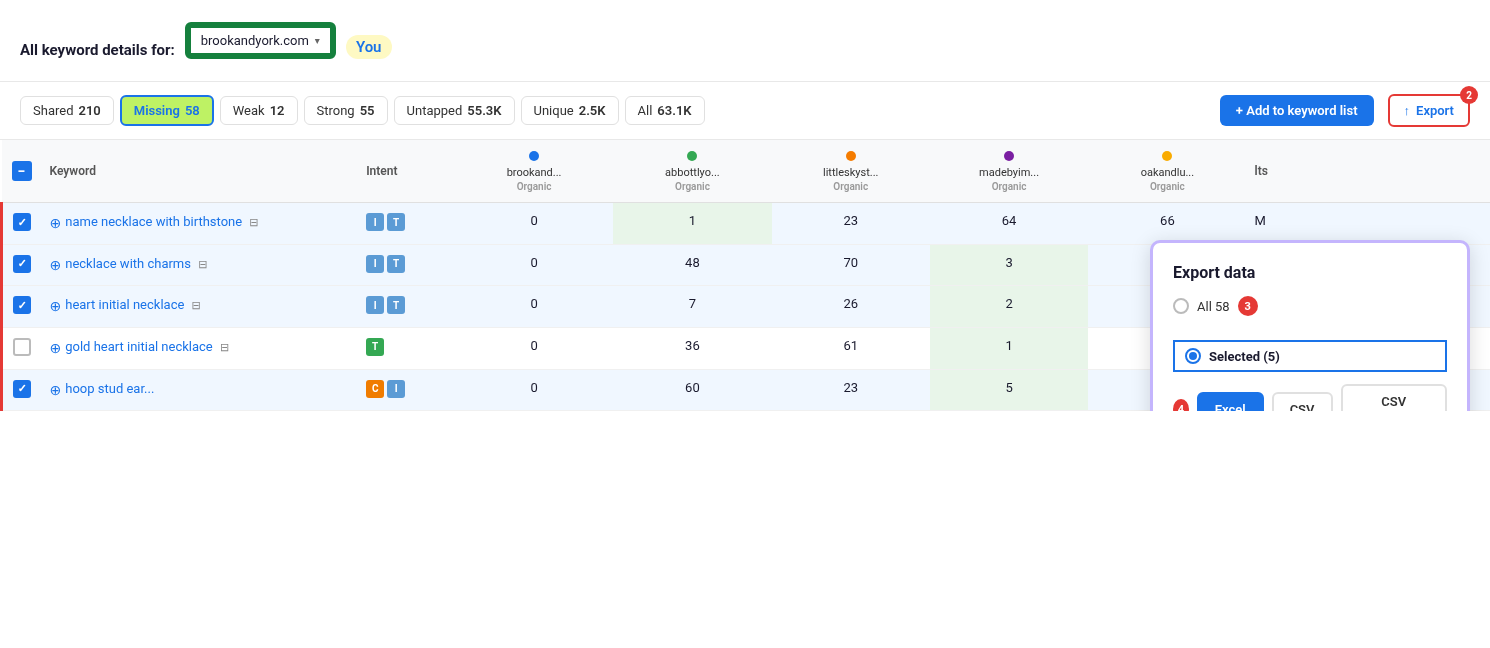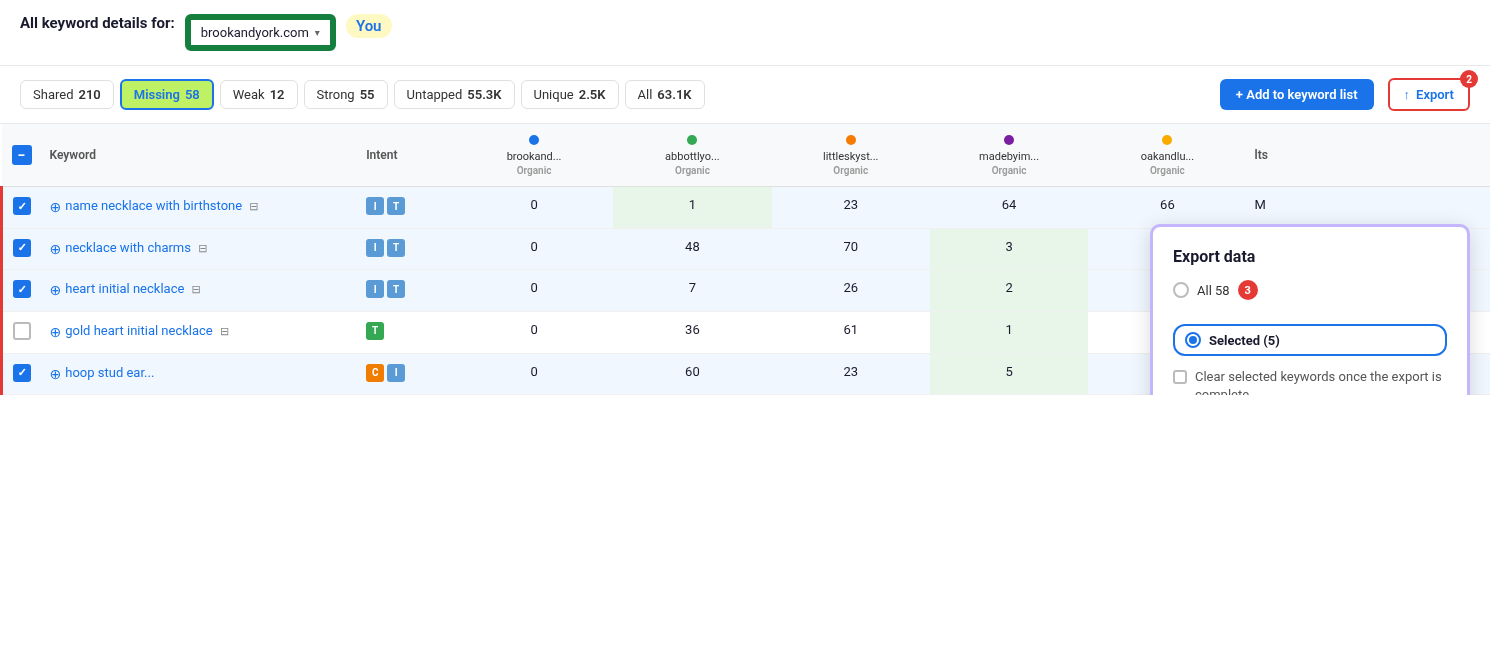--- a/index.html
+++ b/index.html
@@ -1,19 +1,19 @@
 <!DOCTYPE html>
 <html><head>
   <meta charset="utf-8">
   <style>
     * { box-sizing: border-box; margin: 0; padding: 0; font-family: -apple-system, BlinkMacSystemFont, 'Segoe UI', Roboto, sans-serif; }
     body { background: #fff; font-size: 13px; color: #1a1a2e; overflow: hidden; }
 
     
-    .header { display: flex; align-items: flex-start; padding: 14px 20px; border-bottom: 1px solid #e8e8e8; background: #fff; }
+    .header { display: flex; align-items: flex-end; padding: 22px 20px; border-bottom: 1px solid #e8e8e8; background: #fff; }
     .header-title { font-weight: 700; font-size: 15px; color: #1a1a2e; margin-right: 10px; }
     .domain-selector { display: flex; align-items: center; border: 6px solid #15803d; border-radius: 6px; padding: 5px 10px; font-size: 13px; color: #1a1a2e; cursor: pointer; gap: 6px; }
     .domain-selector .chevron { font-size: 10px; color: #666; }
     .you-badge { background: #fef9c3; color: #1a73e8; font-size: 15px; font-weight: 600; padding: 3px 10px; border-radius: 12px; margin-left: 10px; }
 
     
     .tabs-row { display: flex; align-items: center; padding: 12px 20px; border-bottom: 1px solid #e8e8e8; background: #fff; gap: 6px; position: relative; }
     .tab { display: flex; align-items: center; gap: 5px; padding: 6px 12px; border-radius: 6px; border: 1px solid #e0e0e0; font-size: 13px; color: #333; cursor: pointer; background: #fff; }
     .tab.active { background: #bef264; border: 2px solid #1a73e8; color: #1a73e8; font-weight: 600; }
     .tab-count { font-weight: 600; color: #333; }
@@ -67,21 +67,21 @@
 
     
     .export-popup { position: absolute; top: 100px; right: 20px; background: #fff; border: 3px solid #c4b5fd; border-radius: 10px; padding: 20px; width: 320px; box-shadow: 0 4px 20px rgba(0,0,0,0.15); z-index: 100; }
     .export-popup h3 { font-size: 16px; font-weight: 700; color: #1a1a2e; margin-bottom: 14px; }
     .radio-row { display: flex; align-items: center; gap: 8px; margin-bottom: 24px; }
     .radio-row label { font-size: 13px; color: #333; }
     .radio-circle-empty { width: 16px; height: 16px; border-radius: 50%; border: 2px solid #bbb; flex-shrink: 0; }
     .radio-circle-filled { width: 16px; height: 16px; border-radius: 50%; border: 2px solid #1a73e8; display: flex; align-items: center; justify-content: center; flex-shrink: 0; }
     .radio-circle-filled::after { content: ''; width: 8px; height: 8px; border-radius: 50%; background: #1a73e8; }
     .selected-label { font-size: 13px; font-weight: 700; color: #1a1a2e; }
-    .radio-selected-box { border: 2px solid #1a73e8; border-radius: 12px; padding: 6px 10px; display: flex; align-items: center; gap: 8px; }
+    .radio-selected-box { border: 2px solid #1a73e8; border-radius: 0; padding: 6px 10px; display: flex; align-items: center; gap: 8px; }
     .clear-row { display: flex; align-items: flex-start; gap: 8px; margin-bottom: 16px; }
     .clear-checkbox { width: 14px; height: 14px; border: 2px solid #bbb; border-radius: 3px; flex-shrink: 0; margin-top: 2px; }
     .clear-text { font-size: 13px; color: #555; line-height: 1.4; }
     .format-row { display: flex; align-items: center; gap: 8px; margin-bottom: 16px; }
     .format-btn { padding: 8px 16px; border-radius: 6px; font-size: 13px; font-weight: 600; cursor: pointer; }
     .format-btn.active-format { background: #1a73e8; color: #fff; border: 2px solid #1a73e8; }
     .format-btn.inactive-format { background: #fff; color: #333; border: 2px solid #e0e0e0; }
     .custom-report-text { font-size: 13px; color: #555; }
     .custom-report-link { color: #1a73e8; text-decoration: none; font-size: 13px; }
     .numbered-badge { position: absolute; top: -8px; right: -8px; background: #e53935; color: #fff; border-radius: 50%; width: 18px; height: 18px; font-size: 10px; font-weight: 700; display: flex; align-items: center; justify-content: center; }
@@ -323,24 +323,20 @@
       <div class="radio-circle-empty"></div>
       <label>All 58</label>
       <span class="step-badge">3</span>
     </div>
 
     <div class="radio-selected-box" style="margin-bottom:12px;">
       <div class="radio-circle-filled"></div>
       <span class="selected-label">Selected (5)</span>
     </div>
 
-    <div class="clear-row">
-      <div class="clear-checkbox"></div>
-      <span class="clear-text">Clear selected keywords once the export is complete</span>
-    </div>
 
     <div class="format-row">
       <span class="step-badge">4</span>
       <button class="format-btn active-format">Excel</button>
       <button class="format-btn inactive-format">CSV</button>
       <button class="format-btn inactive-format">CSV Semicolon</button>
     </div>
 
     <div>
       <span class="custom-report-text">For a full export, please</span>

